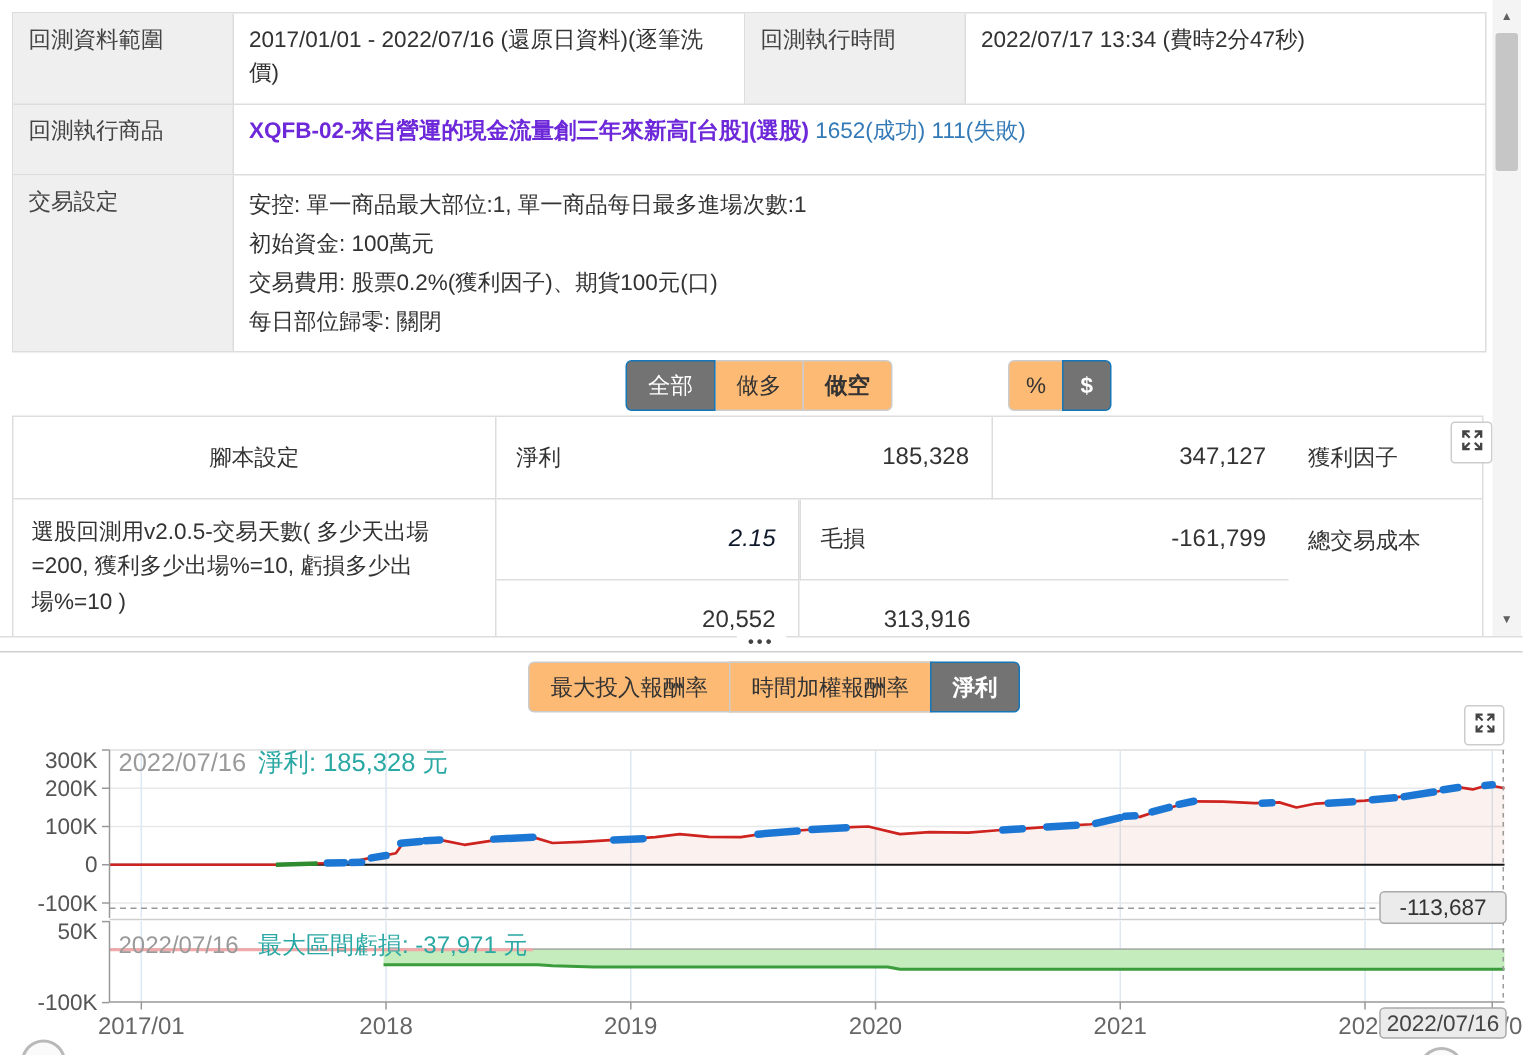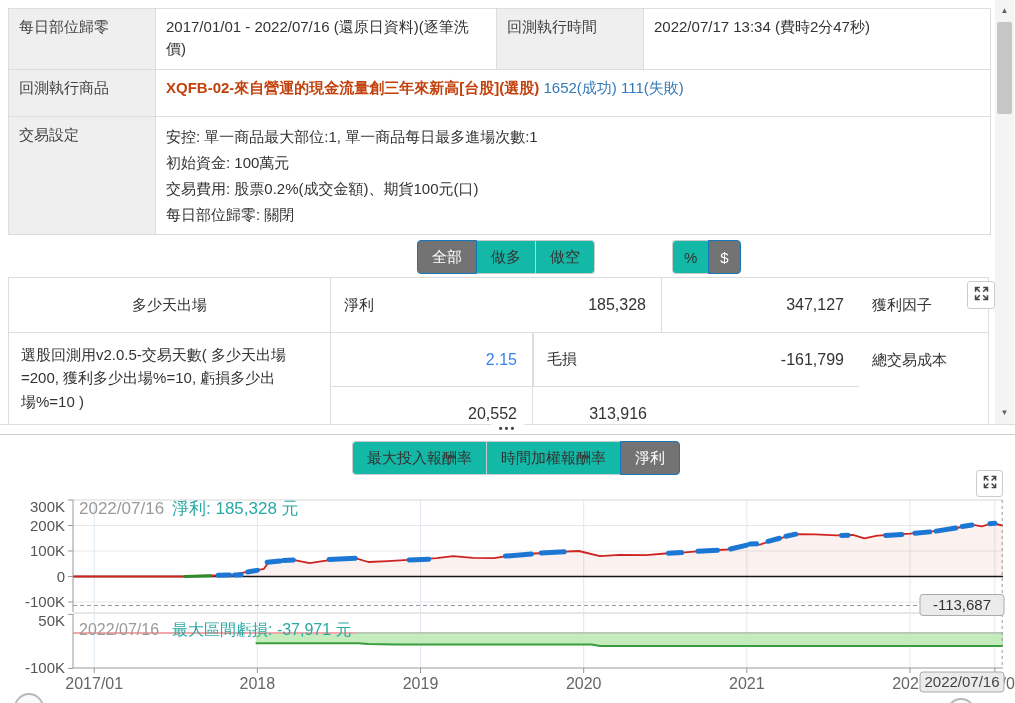--- a/index.html
+++ b/index.html
@@ -7,44 +7,44 @@
   
   .top-pane{position:absolute;left:0;top:0;width:1015px;height:424px;overflow:hidden;background:#fff;}
   .info-grid{position:absolute;left:8px;top:8px;width:981px;display:grid;
     grid-template-columns:147px 341px 147px 1fr;grid-template-rows:61px 47px 117px;
     border:1px solid #ddd;font-size:15px;}
   .cell{border-right:1px solid #ddd;border-bottom:1px solid #ddd;padding:7px 10px;line-height:1.45;box-sizing:border-box;}
   .cell.last{border-right:none;}
   .cell.lbl{background:#efefef;color:#444;}
   .span3{grid-column:2/5;}
   .bot-row{border-bottom:none;}
-  .prod b{font-weight:bold;color:#c2410c;}
+  .prod b{font-weight:bold;color:#6d28d9;}
   .blue-link{color:#337ab7;cursor:pointer;}
   .trade-lines div{line-height:26px;}
   
   .seg{position:absolute;display:flex;}
-  .seg .sbtn{height:34px;padding:0 14px;font-size:15px;background:#14b8a6;border:1px solid #ccc;
+  .seg .sbtn{height:34px;padding:0 14px;font-size:15px;background:#fdba74;border:1px solid #ccc;
     margin-left:-1px;color:#333;display:flex;align-items:center;justify-content:center;cursor:pointer;box-sizing:border-box;}
   .seg .sbtn:first-child{border-radius:4px 0 0 4px;margin-left:0;}
-  .seg .sbtn:last-child{border-radius:0 4px 4px 0;}
+  .seg .sbtn:last-child{border-radius:0 4px 4px 0;font-weight:bold;}
   .seg .sbtn.active{background:#737373;border-color:#1677b8;color:#fff;z-index:1;}
   .seg .sbtn.narrow{padding:0 11px;}
   
   .stats-wrap{position:absolute;left:8px;top:277px;width:981px;height:163px;border:1px solid #ddd;box-sizing:border-box;
     display:grid;grid-template-columns:322px 202px 129px 197px 1fr;grid-template-rows:55px 54px 54px;font-size:15px;}
   .script-panel{grid-row:1/4;border-right:1px solid #ddd;}
   .sp-header{height:55px;border-bottom:1px solid #ddd;display:flex;align-items:center;justify-content:center;color:#333;box-sizing:border-box;}
   .sp-desc{padding:10px 12px;line-height:1.55;color:#333;}
   .stat-cell{border-bottom:1px solid #ddd;display:flex;align-items:center;box-sizing:border-box;}
   .stat-cell.r3{border-bottom:none;}
   .stat-lbl{padding-left:13px;color:#333;}
   .stat-val{justify-content:flex-end;padding-right:15px;font-size:16px;border-right:1px solid #ddd;text-align:center;}
   .stat-lbl2{border-left:1px solid #ddd;padding-left:13px;}
   .stat-val.last{border-right:none;}
-  .red{color:#3b82f6;}
+  .red{color:#0f172a;font-style:italic;}
   
   .vscroll{position:absolute;left:995px;top:0;width:19px;height:424px;background:#f4f4f4;}
   .vs-arrow{position:absolute;left:0;width:19px;height:17px;display:flex;align-items:center;justify-content:center;
     font-size:8px;color:#606060;cursor:pointer;}
   .vs-thumb{position:absolute;left:2px;top:22px;width:15px;height:92px;background:#c6c6c6;border-radius:2px;cursor:pointer;}
   
   .expand-btn{position:absolute;width:28px;height:28px;background:#fff;border:1px solid #ccc;border-radius:3px;
     display:flex;align-items:center;justify-content:center;cursor:pointer;padding:0;}
   
   .splitter{position:absolute;left:0;top:424px;width:1015px;height:12px;border-top:1px solid #ddd;}
@@ -56,54 +56,54 @@
   
   .chart-svg{position:absolute;left:0;top:478px;}
   .corner-circle{position:absolute;width:30px;height:30px;border-radius:50%;border:2px solid #b9b9b9;background:#fafafa;box-sizing:border-box;}
 </style>
 </head>
 <body>
 
 <div class="top-pane">
 
   <div class="info-grid">
-    <div class="cell lbl">每日部位歸零</div>
+    <div class="cell lbl">回測資料範圍</div>
     <div class="cell">2017/01/01 - 2022/07/16 (還原日資料)(逐筆洗價)</div>
     <div class="cell lbl">回測執行時間</div>
     <div class="cell last">2022/07/17 13:34 (費時2分47秒)</div>
 
     <div class="cell lbl">回測執行商品</div>
     <div class="cell last span3 prod">
       <b>XQFB-02-來自營運的現金流量創三年來新高[台股](選股)</b>
       <span class="blue-link">1652(成功)</span>
       <span class="blue-link">111(失敗)</span>
     </div>
 
     <div class="cell lbl bot-row">交易設定</div>
     <div class="cell last span3 bot-row trade-lines">
       <div>安控: 單一商品最大部位:1, 單一商品每日最多進場次數:1</div>
       <div>初始資金: 100萬元</div>
-      <div>交易費用: 股票0.2%(成交金額)、期貨100元(口)</div>
+      <div>交易費用: 股票0.2%(獲利因子)、期貨100元(口)</div>
       <div>每日部位歸零: 關閉</div>
     </div>
   </div>
 
   <div class="seg" style="left:417px;top:240px;">
     <div class="sbtn active">全部</div>
     <div class="sbtn">做多</div>
     <div class="sbtn">做空</div>
   </div>
   <div class="seg" style="left:672px;top:240px;">
     <div class="sbtn narrow">%</div>
     <div class="sbtn narrow active">$</div>
   </div>
 
   <div class="stats-wrap">
     <div class="script-panel">
-      <div class="sp-header">多少天出場</div>
+      <div class="sp-header">腳本設定</div>
       <div class="sp-desc">選股回測用v2.0.5-交易天數( 多少天出場=200, 獲利多少出場%=10, 虧損多少出場%=10 )</div>
     </div>
 
     <div class="stat-cell stat-lbl">淨利</div>
     <div class="stat-cell stat-val">185,328</div>
     <div class="stat-cell stat-val last">347,127</div>
 
     <div class="stat-cell stat-lbl">獲利因子</div>
     <div class="stat-cell stat-val red">2.15</div>
     <div class="stat-cell stat-lbl stat-lbl2">毛損</div>

